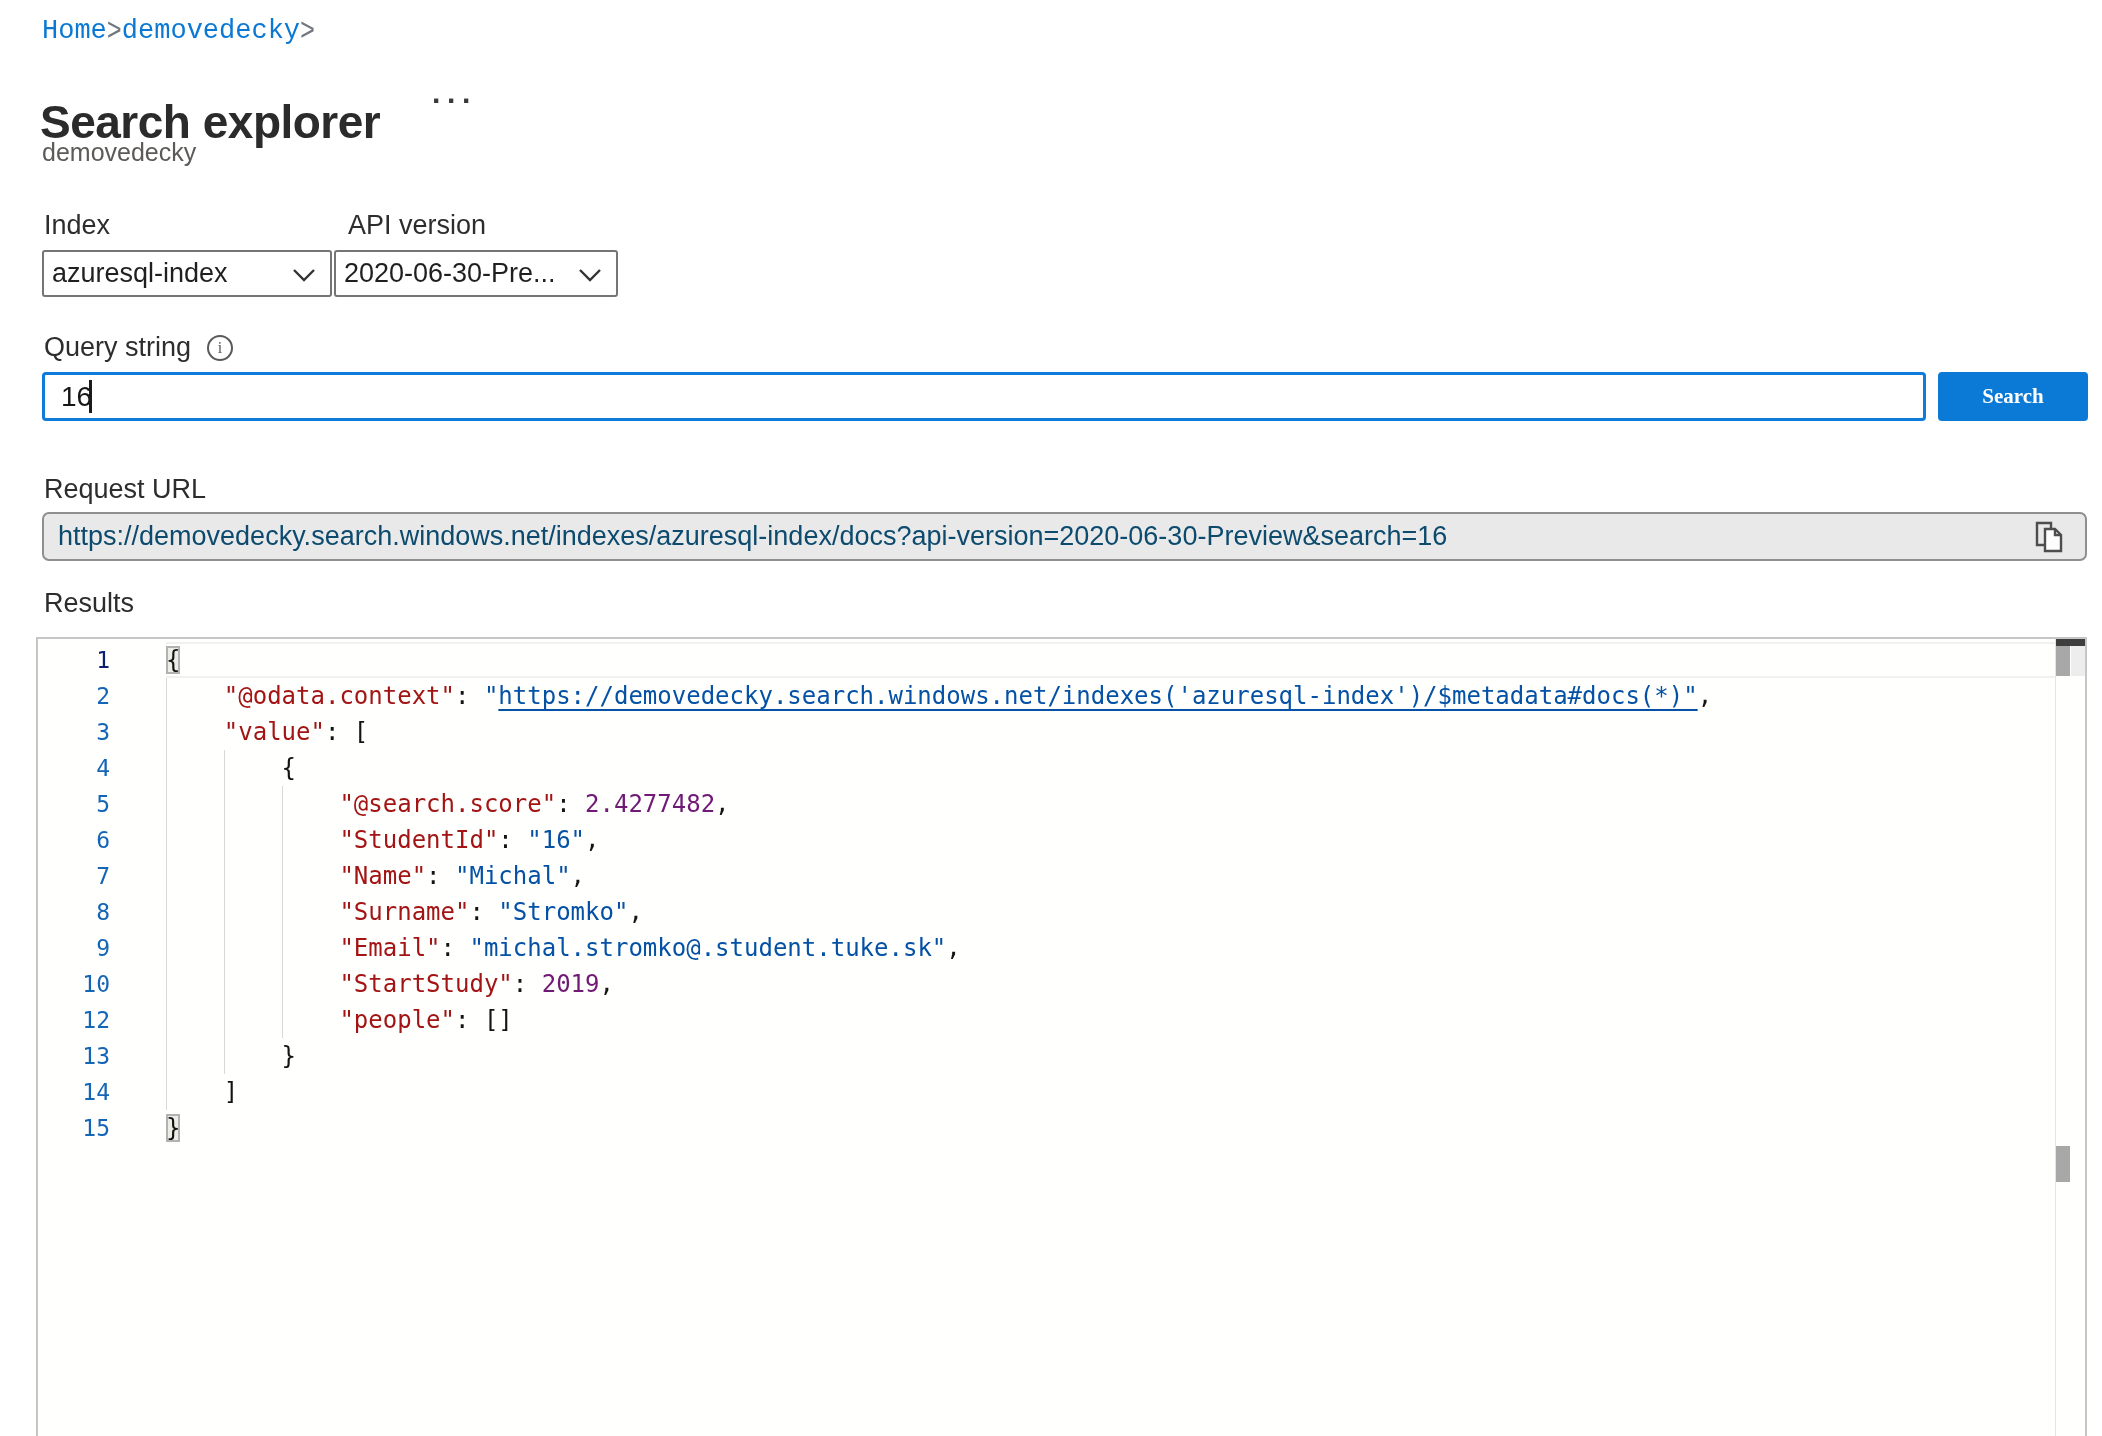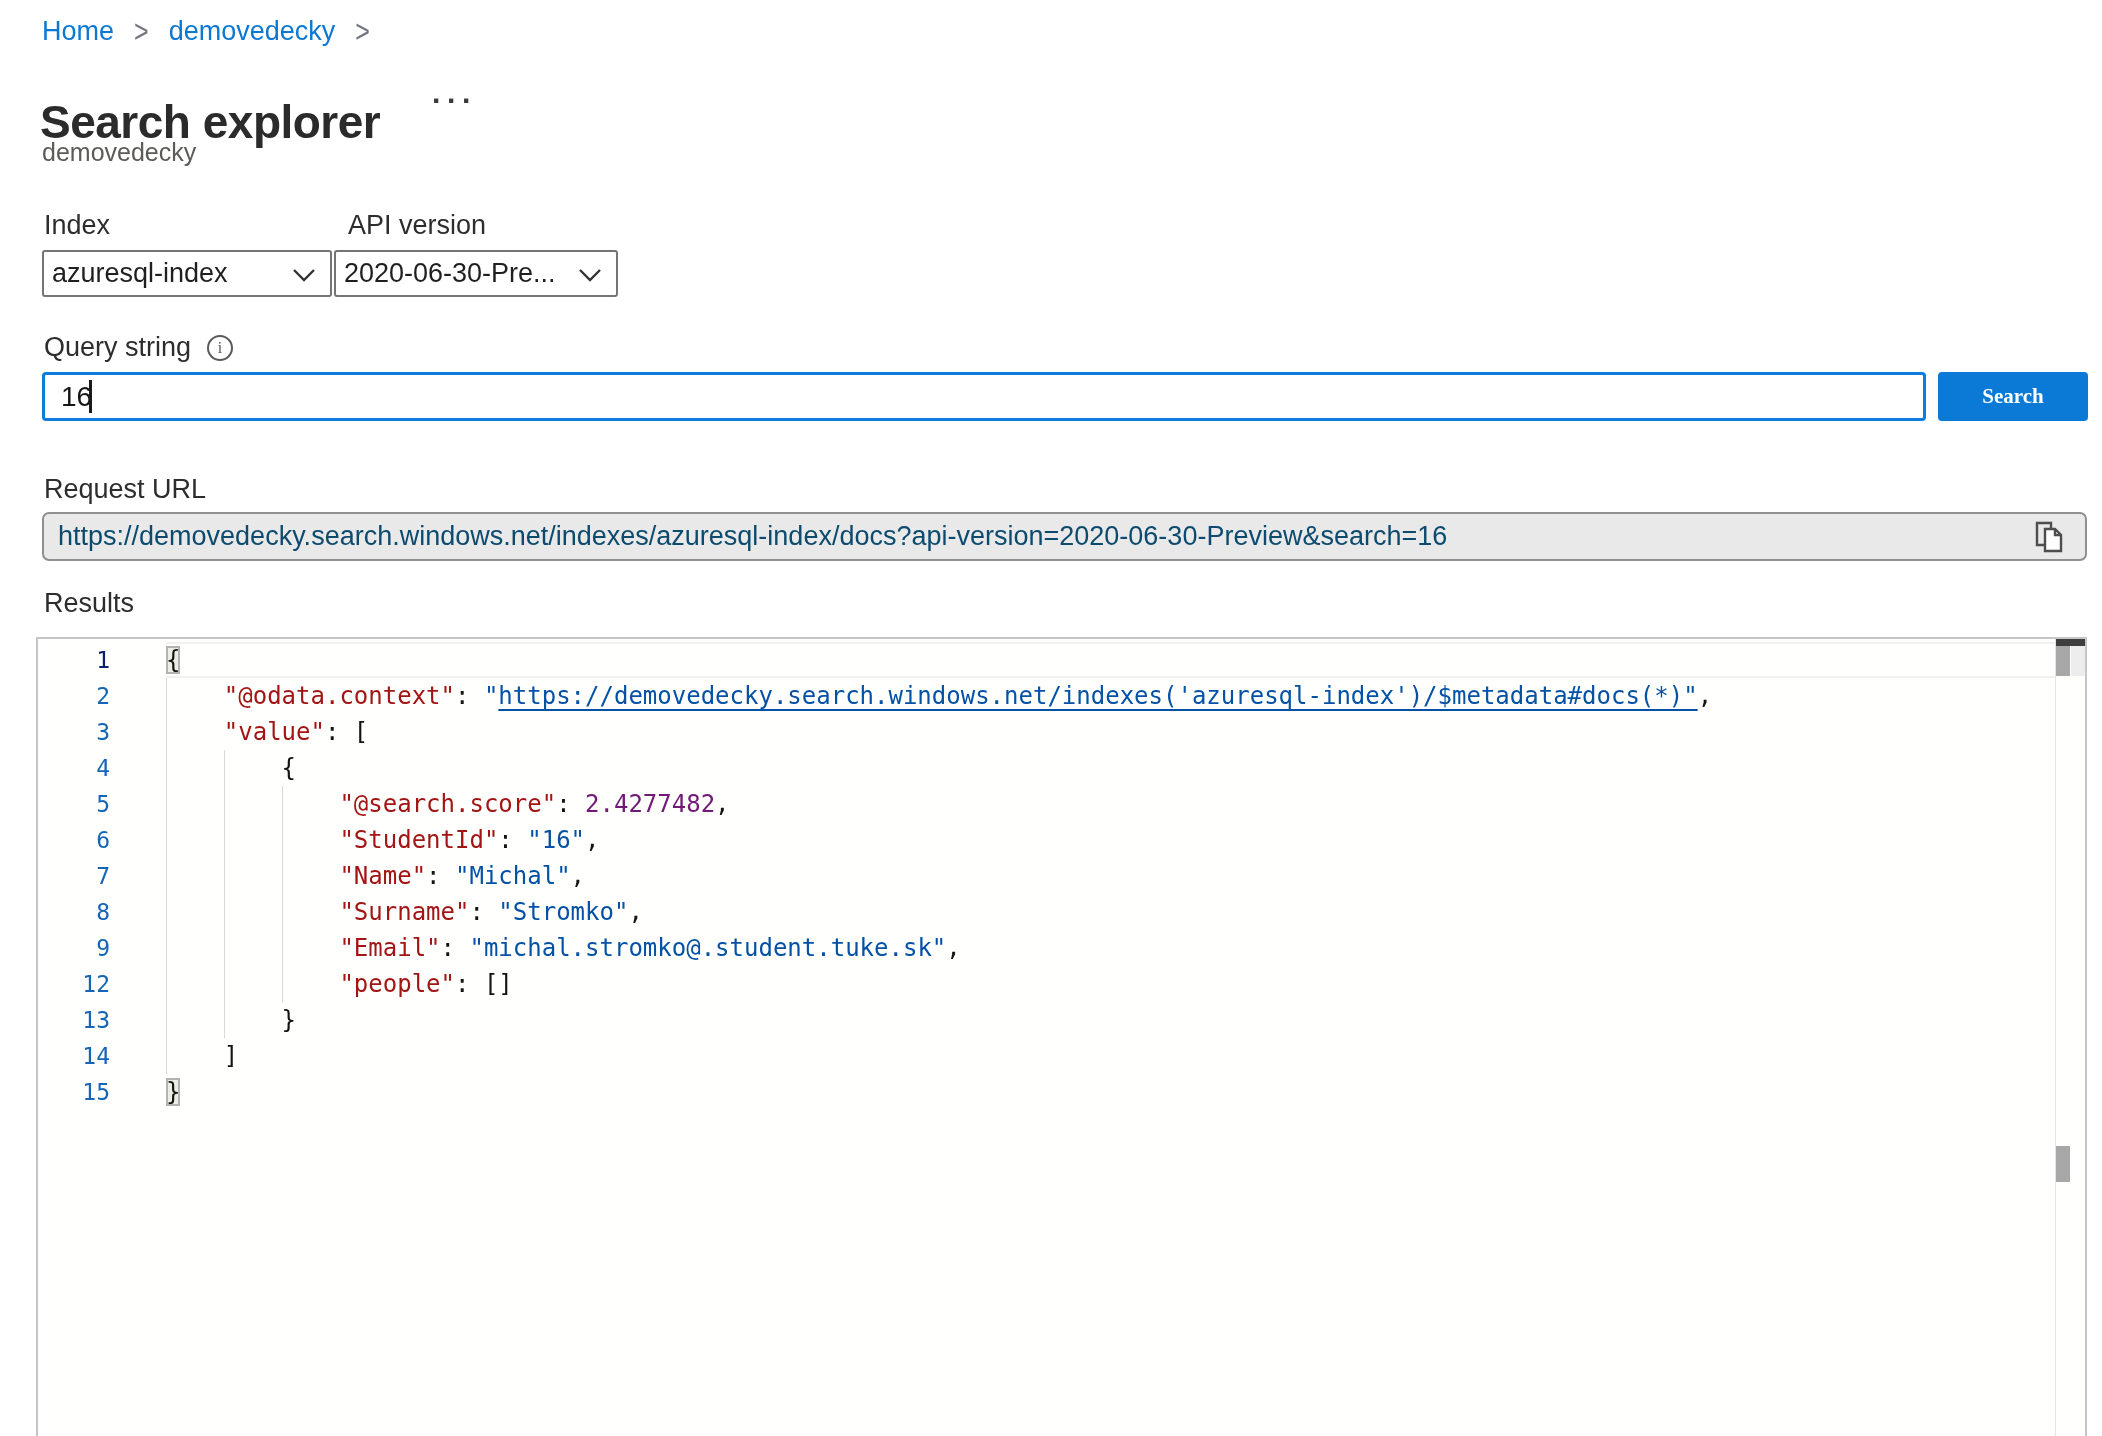--- a/index.html
+++ b/index.html
@@ -2,21 +2,21 @@
 <html><head>
 <meta charset="utf-8">
 <style>
   html,body{margin:0;padding:0;}
   body{
     width:2102px;height:1436px;position:relative;overflow:hidden;
     background:#ffffff;color:#262626;
     font-family:"Liberation Sans", sans-serif;
   }
   
-  .breadcrumb{position:absolute;left:42px;top:16px;display:flex;align-items:center;gap:20px;font-size:27px;}
+  .breadcrumb{position:absolute;left:42px;top:16px;display:flex;align-items:center;font-size:27px;font-family:Liberation Mono, monospace;}
   .crumb{color:#0b78d4;cursor:pointer;text-decoration:none;}
   .crumb-sep{color:#72777d;font-size:25px;transform:scaleY(1.25);display:inline-block;}
   
   .page-title{position:absolute;left:40px;top:64px;font-size:46px;font-weight:700;letter-spacing:-0.5px;color:#2b2b2b;}
   .more-btn{position:absolute;left:428px;top:80px;background:none;border:none;font-size:30px;font-weight:700;letter-spacing:5px;color:#383838;cursor:pointer;padding:4px;}
   .page-subtitle{position:absolute;left:42px;top:138px;font-size:25px;color:#5d5b58;}
   
   .lbl{font-size:27px;color:#2d2d2d;}
   #lbl-index{position:absolute;left:44px;top:210px;}
   #lbl-api{position:absolute;left:348px;top:210px;}
@@ -172,20 +172,25 @@
         <span class="ln">8</span>
         <span class="lgap"></span>
         <span class="ct"><span class="ind"></span><span class="ind"></span><span class="ind"></span><span class="tk-k">"Surname"</span><span class="tk-p">: </span><span class="tk-s">"Stromko"</span><span class="tk-p">,</span></span>
       </div>
       <div class="cl">
         <span class="ln">9</span>
         <span class="lgap"></span>
         <span class="ct"><span class="ind"></span><span class="ind"></span><span class="ind"></span><span class="tk-k">"Email"</span><span class="tk-p">: </span><span class="tk-s">"michal.stromko@.student.tuke.sk"</span><span class="tk-p">,</span></span>
       </div>
       <div class="cl">
+        <span class="ln">10</span>
+        <span class="lgap"></span>
+        <span class="ct"><span class="ind"></span><span class="ind"></span><span class="ind"></span><span class="tk-k">"StartStudy"</span><span class="tk-p">: </span><span class="tk-n">2019</span><span class="tk-p">,</span></span>
+      </div>
+      <div class="cl">
         <span class="ln">12</span>
         <span class="lgap"></span>
         <span class="ct"><span class="ind"></span><span class="ind"></span><span class="ind"></span><span class="tk-k">"people"</span><span class="tk-p">: []</span></span>
       </div>
       <div class="cl">
         <span class="ln">13</span>
         <span class="lgap"></span>
         <span class="ct"><span class="ind"></span><span class="ind"></span><span class="tk-p">}</span></span>
       </div>
       <div class="cl">

